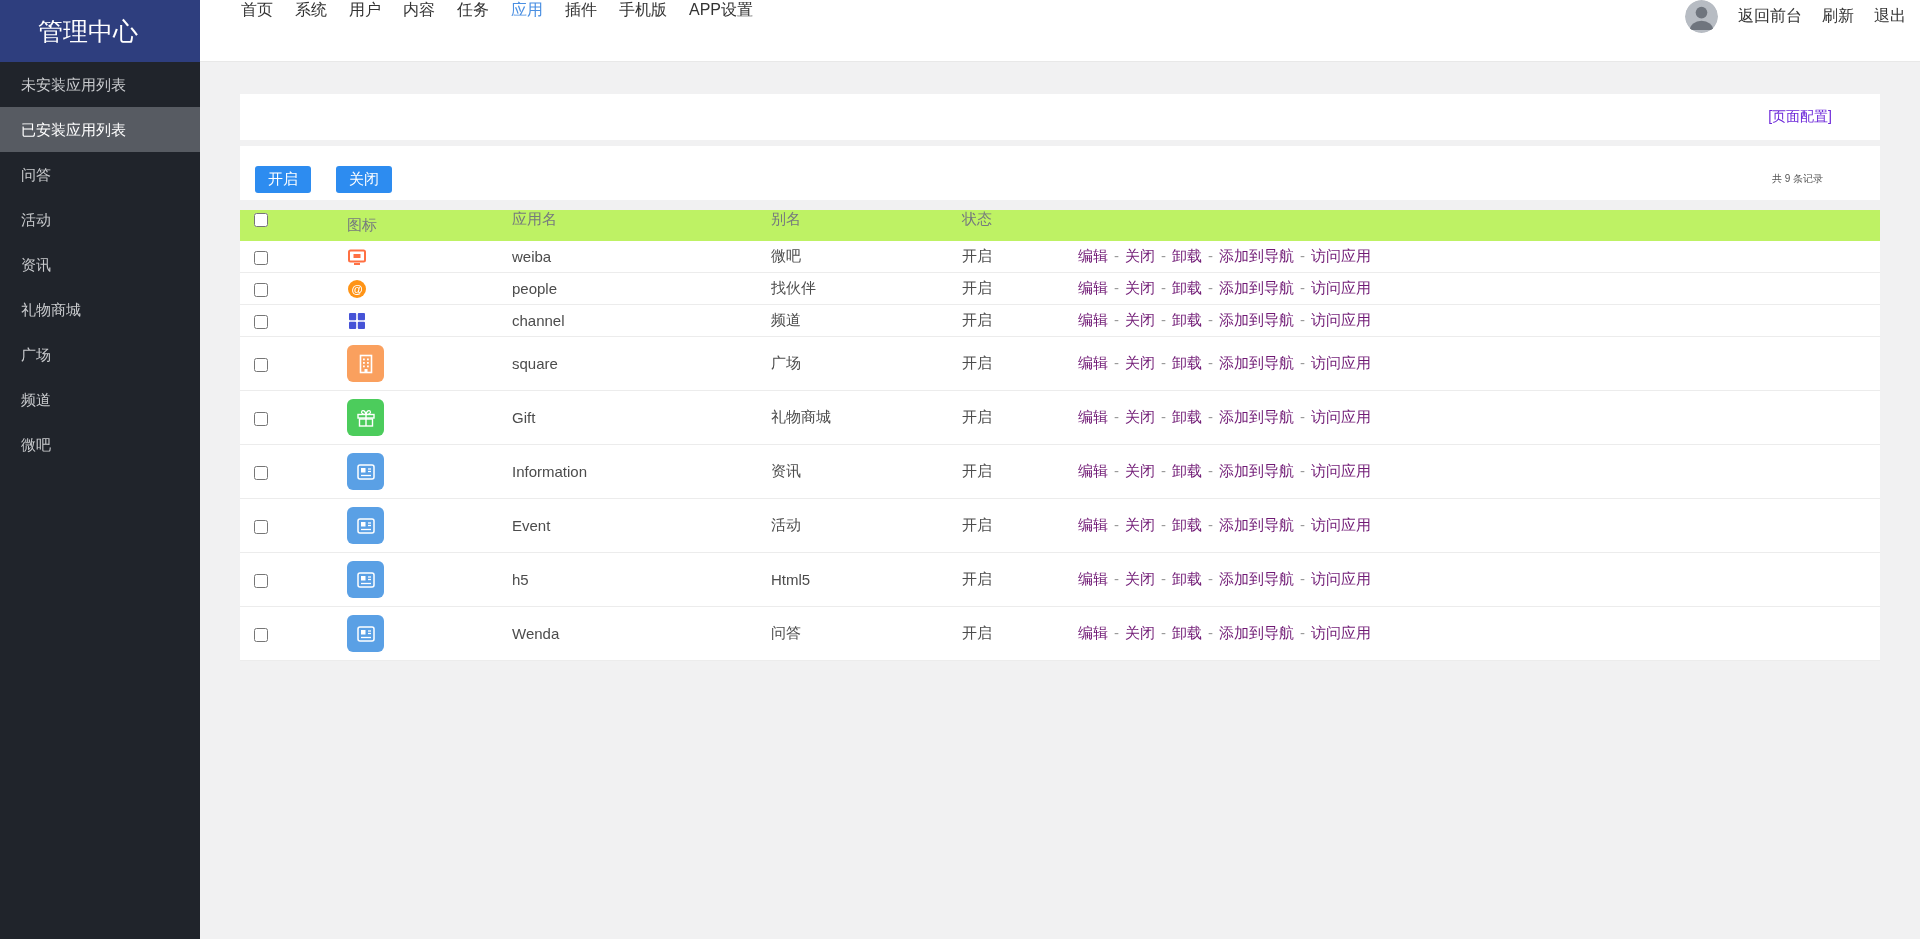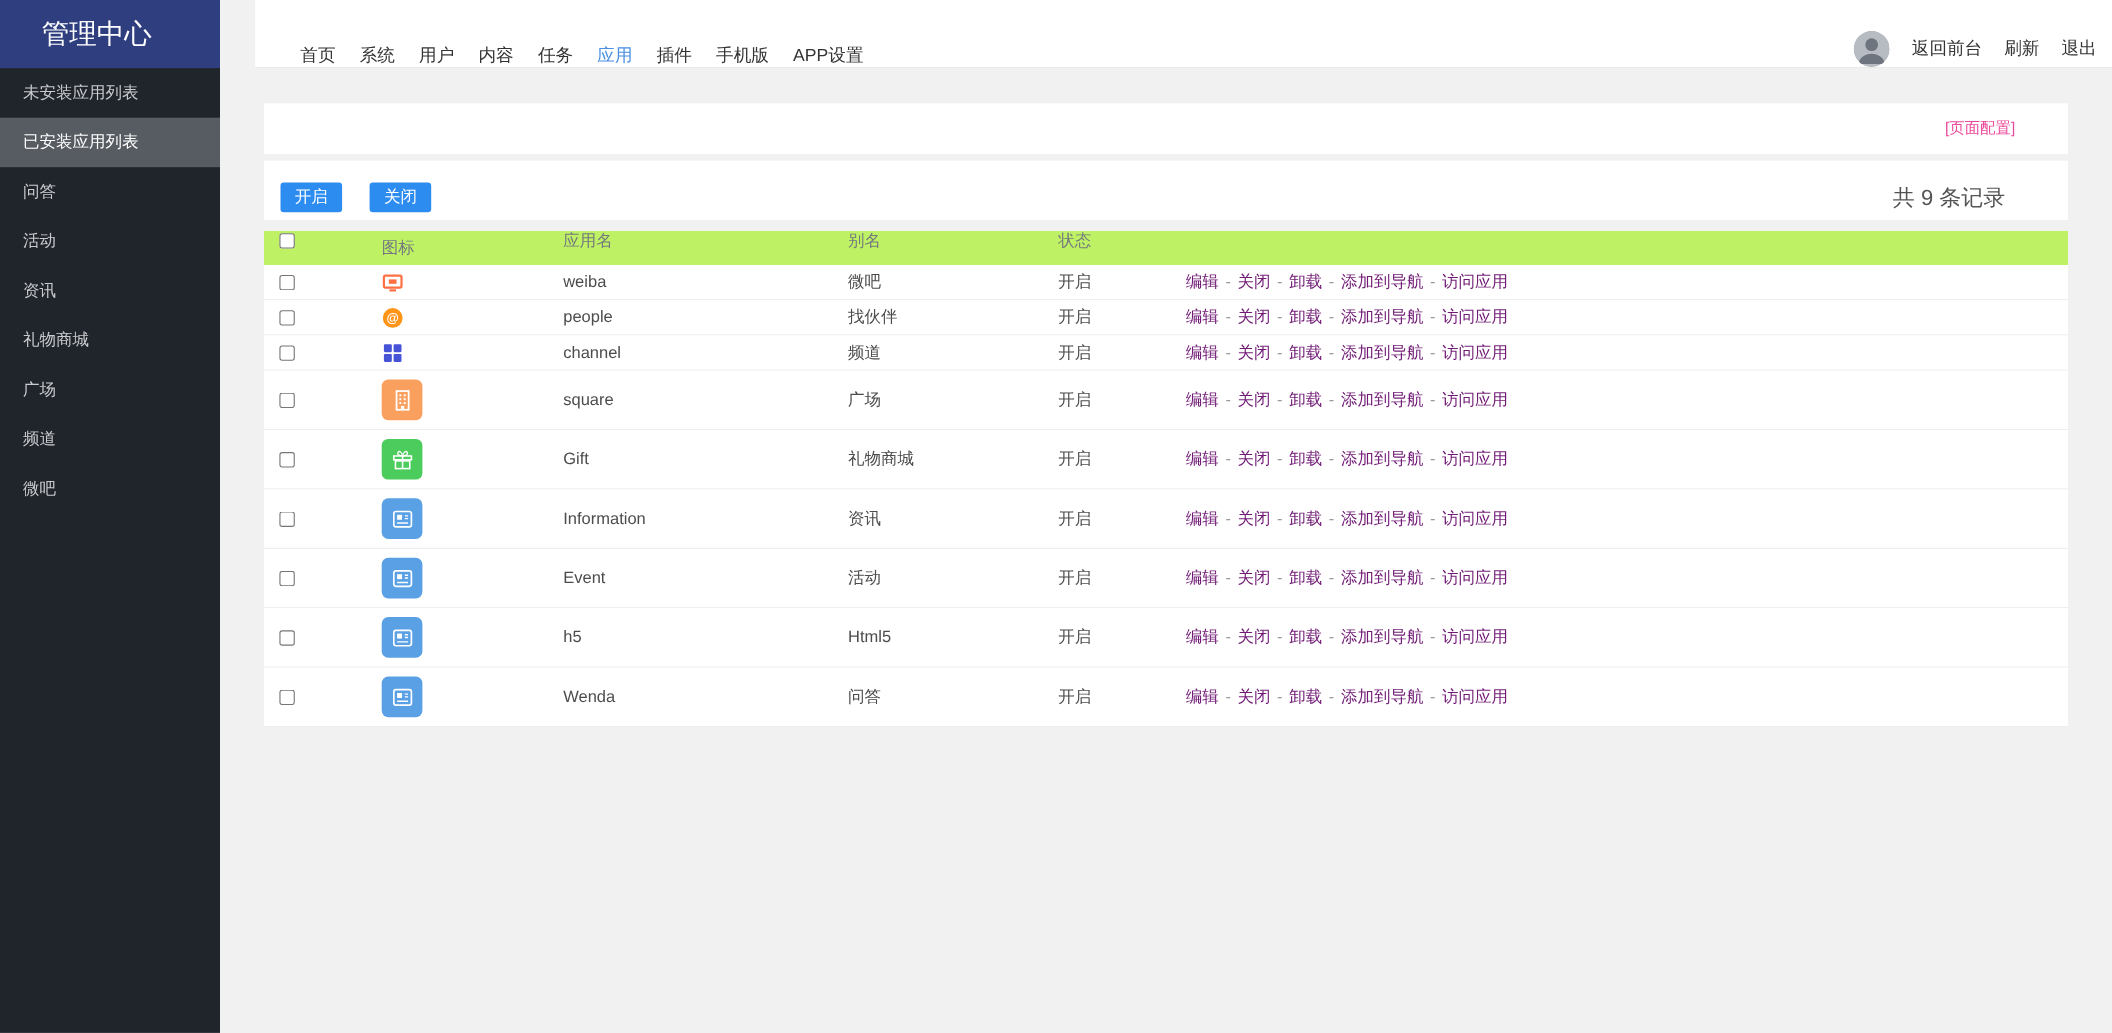--- a/index.html
+++ b/index.html
@@ -13,42 +13,42 @@
   .sidebar { width:200px; flex-shrink:0; background:#20242b; }
   .sidebar-header { height:62px; line-height:62px; background:#2e3e7e; color:#fff;
                     font-size:25px; padding-left:38px; white-space:nowrap; }
   .side-item { height:45px; line-height:45px; padding-left:21px; font-size:15px;
                color:#c9cbce; cursor:pointer; white-space:nowrap; }
   .side-item.active { background:#575b62; color:#fff; }
 
   
   .main { flex:1; display:flex; flex-direction:column; min-width:0; }
 
-  .topbar { height:62px; background:#fff; display:flex; align-items:flex-end;
-            padding:0 14px 0 41px; border-bottom:1px solid #e8e8e8; flex-shrink:0;margin-left:32px; }
+  .topbar { height:62px; background:#fff; display:flex; align-items:flex-start;
+            padding:0 14px 0 41px; border-bottom:1px solid #e8e8e8; flex-shrink:0; }
   .topnav { display:flex; align-items:center; gap:22px; }
   .nav-item { font-size:16px; color:#333; cursor:pointer; white-space:nowrap; }
   .nav-item.active { color:#4a8fe2; }
   .topbar-right { margin-left:auto; display:flex; align-items:center; gap:20px; }
   .avatar { width:33px; height:33px; border-radius:50%; overflow:hidden;
             display:inline-flex; cursor:pointer; flex-shrink:0; }
   .top-link { font-size:16px; color:#333; cursor:pointer; white-space:nowrap; }
 
   .content { padding:32px 40px 0 40px; flex:1; overflow:hidden; }
 
   .config-bar { background:#fff; height:46px; display:flex; align-items:center;
                 justify-content:flex-end; padding-right:48px; }
-  .config-link { color:#ec4899; font-size:14px; cursor:pointer; }
+  .config-link { color:#6d28d9; font-size:14px; cursor:pointer; }
 
   .toolbar { background:#fff; height:54px; margin-top:6px; display:flex;
              align-items:center; padding:12px 57px 0 15px; }
   .btn-blue { background:#2d8cf0; color:#fff; border:none; border-radius:3px;
               font-size:15px; padding:0 13px; height:27px; margin-right:25px;
               cursor:pointer; font-family:inherit; }
-  .record-count { margin-left:auto; font-size:20px; color:#555; white-space:nowrap; }
+  .record-count { margin-left:auto; font-size:10px; color:#555; white-space:nowrap; }
 
   
   .apps-table { margin-top:10px; background:#fff; }
   .thead { display:flex; height:31px; background:#bef264;
            color:#75797e; font-size:15px; }
   .trow { display:flex; align-items:center; min-height:32px; background:#fff;
           border-bottom:1px solid #ececec; font-size:15px; color:#4c4c4c;justify-content:center; }
   .trow.row-lg { min-height:54px; }
   .col { flex-shrink:0; }
   .col-check { width:107px; padding-left:14px; }

